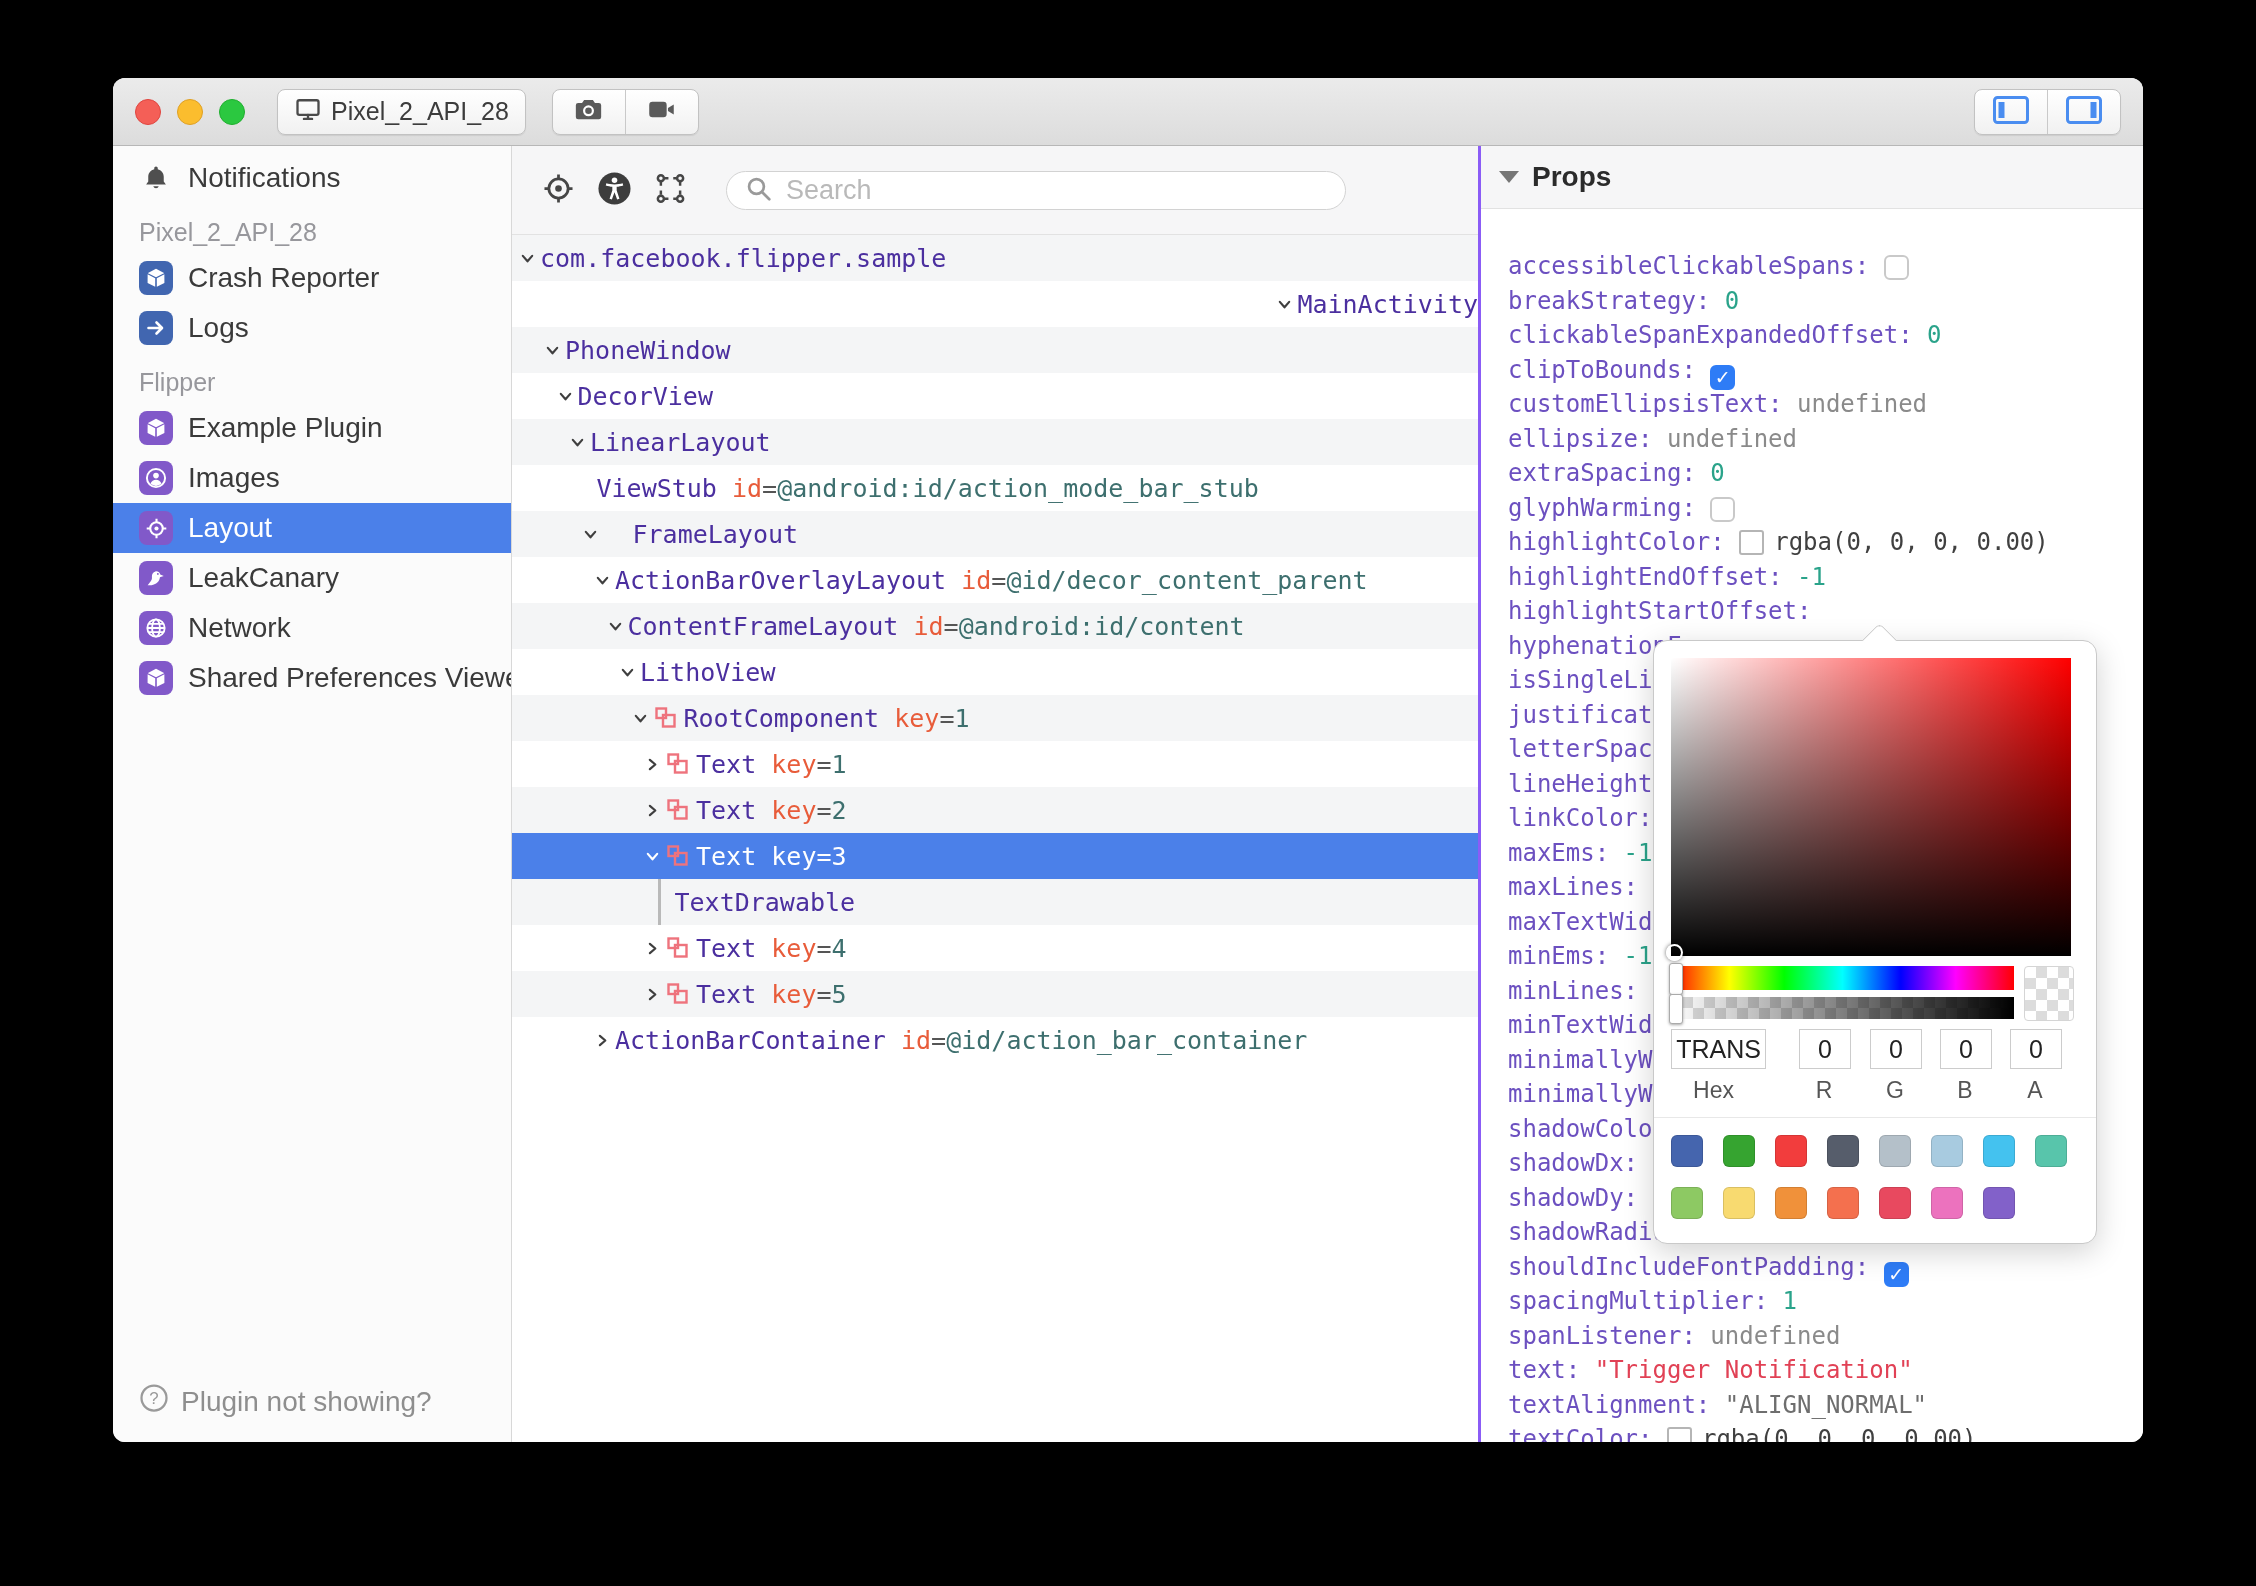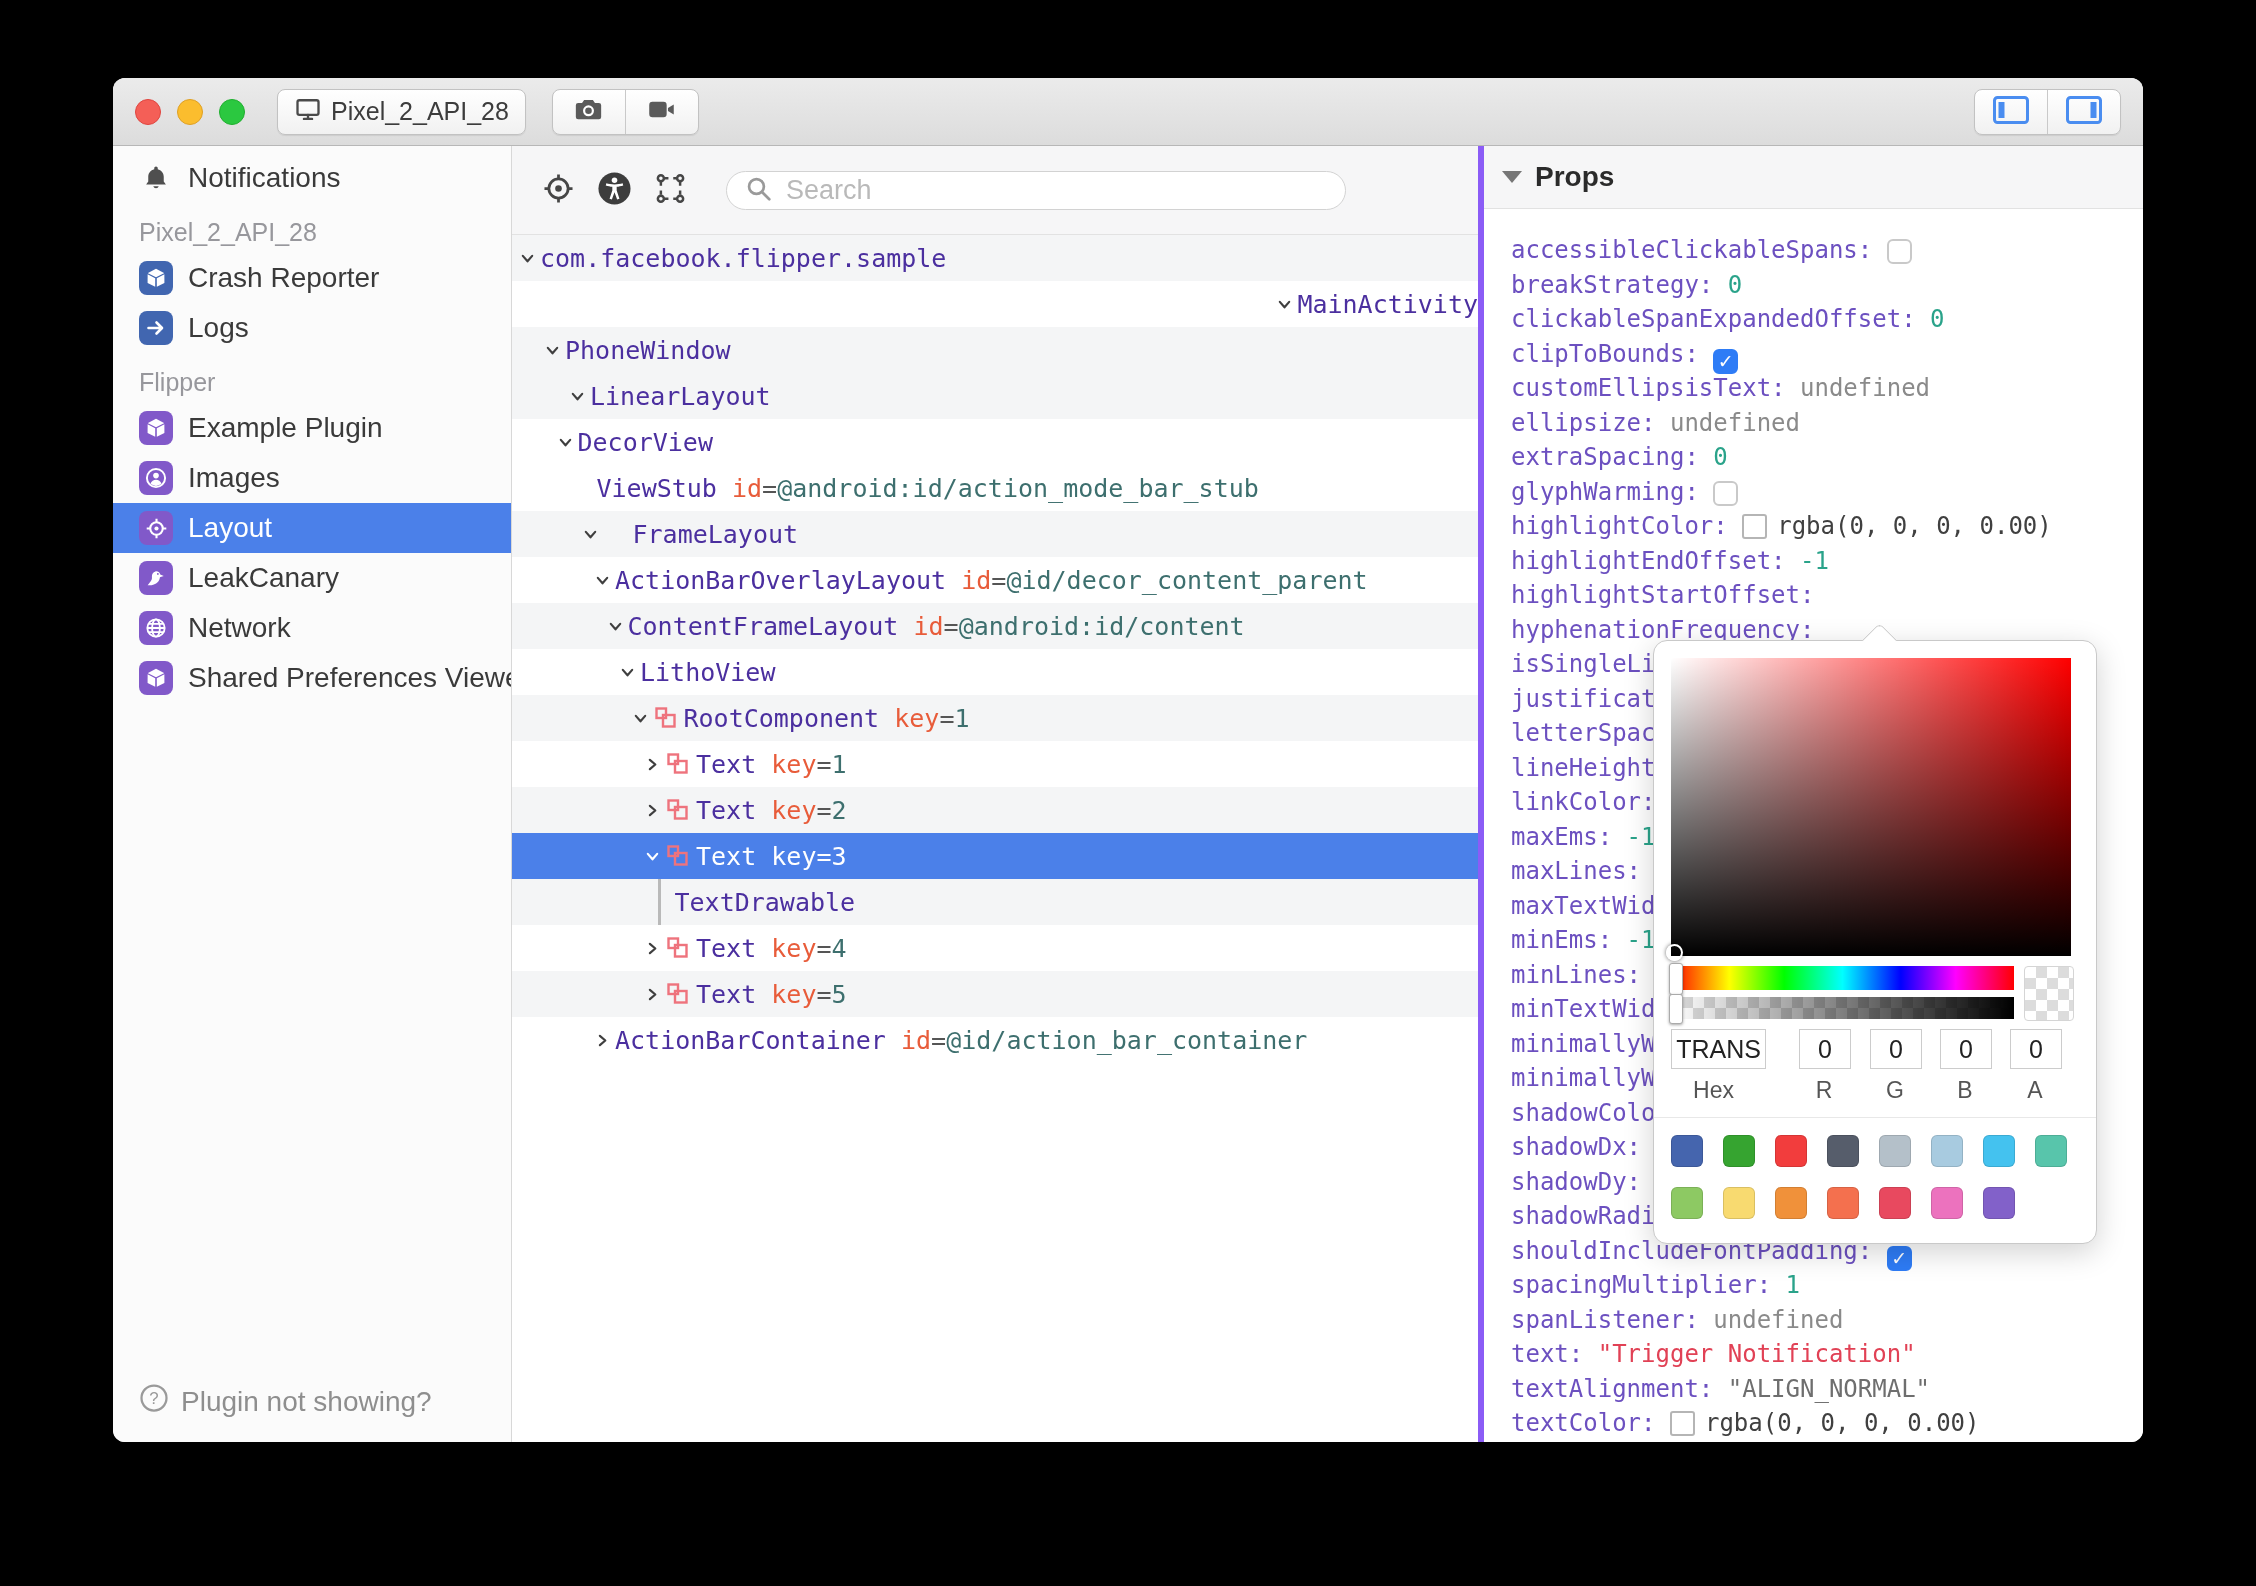--- a/index.html
+++ b/index.html
@@ -42,21 +42,21 @@
   .trow.sel span{color:#fff !important;}
   .chev{width:20px;flex:0 0 20px;display:flex;align-items:center;color:#3f3f3f;}
   .spacer{width:14px;flex:0 0 14px;}
   .lithoic{width:31px;flex:0 0 31px;display:flex;align-items:center;}
   .guide{width:3px;height:46px;background:#b9b9b9;margin-right:14px;flex:0 0 3px;}
   .tname{color:#4b2f9f;}
   .tkey{color:#e85c3a;}
   .teq{color:#555;}
   .tval{color:#3d6f6e;}
   
-  .propspane{flex:1;background:#fff;border-left:6px solid #8b5cf6;display:flex;flex-direction:column;min-height:0;position:relative;}
+  .propspane{flex:1;background:#fff;border-left:3px solid #8b5cf6;display:flex;flex-direction:column;min-height:0;position:relative;gap:16px;}
   .propshead{height:62px;flex:0 0 62px;background:#f6f6f7;border-bottom:1px solid #e2e2e2;display:flex;align-items:center;padding-left:18px;gap:13px;}
   .propshead .tri{width:0;height:0;border-left:10px solid transparent;border-right:10px solid transparent;border-top:12px solid #767676;}
   .propshead .ptitle{font-size:28px;font-weight:bold;color:#2b2b2b;}
   .proprows{flex:1;overflow:hidden;padding:24px 0 0 27px;}
   .prow{height:34.5px;line-height:34.5px;font-family:"DejaVu Sans Mono",monospace;font-size:24px;white-space:pre;}
   .pname{color:#6c50c0;}
   .pnum{color:#2aa38a;}
   .pundef{color:#8a8a8a;}
   .pstr{color:#e14155;}
   .penum{color:#6e6e6e;}
@@ -267,26 +267,26 @@
       <div class="treerows" id="tree-rows">
           <div class="trow even" style="padding-left: 8px;"><span class="chev"><svg width="15" height="15" viewBox="0 0 16 16">
                 <path d="M3 5.2l5 5.8 5-5.8" fill="none" stroke="currentColor" stroke-width="2.3" stroke-linecap="round" stroke-linejoin="round"></path>
               </svg></span><span class="tname">com.facebook.flipper.sample</span></div>
           <div class="trow odd" style="padding-left: 20.5px; justify-content: flex-end;"><span class="chev"><svg width="15" height="15" viewBox="0 0 16 16">
                 <path d="M3 5.2l5 5.8 5-5.8" fill="none" stroke="currentColor" stroke-width="2.3" stroke-linecap="round" stroke-linejoin="round"></path>
               </svg></span><span class="tname">MainActivity</span></div>
           <div class="trow even" style="padding-left: 33px;"><span class="chev"><svg width="15" height="15" viewBox="0 0 16 16">
                 <path d="M3 5.2l5 5.8 5-5.8" fill="none" stroke="currentColor" stroke-width="2.3" stroke-linecap="round" stroke-linejoin="round"></path>
               </svg></span><span class="tname">PhoneWindow</span></div>
+          <div class="trow odd" style="padding-left: 45.5px;"><span class="chev"><svg width="15" height="15" viewBox="0 0 16 16">
+                <path d="M3 5.2l5 5.8 5-5.8" fill="none" stroke="currentColor" stroke-width="2.3" stroke-linecap="round" stroke-linejoin="round"></path>
+              </svg></span><span class="tname">DecorView</span></div>
           <div class="trow even" style="padding-left: 58px;"><span class="chev"><svg width="15" height="15" viewBox="0 0 16 16">
                 <path d="M3 5.2l5 5.8 5-5.8" fill="none" stroke="currentColor" stroke-width="2.3" stroke-linecap="round" stroke-linejoin="round"></path>
               </svg></span><span class="tname">LinearLayout</span></div>
-          <div class="trow odd" style="padding-left: 45.5px;"><span class="chev"><svg width="15" height="15" viewBox="0 0 16 16">
-                <path d="M3 5.2l5 5.8 5-5.8" fill="none" stroke="currentColor" stroke-width="2.3" stroke-linecap="round" stroke-linejoin="round"></path>
-              </svg></span><span class="tname">DecorView</span></div>
           <div class="trow odd" style="padding-left: 70.5px;"><span class="spacer"></span><span class="tname">ViewStub</span><span class="tname"> </span><span class="tkey">id</span><span class="teq">=</span><span class="tval">@android:id/action_mode_bar_stub</span></div>
           <div class="trow even" style="padding-left: 70.5px; gap: 30px;"><span class="chev"><svg width="15" height="15" viewBox="0 0 16 16">
                 <path d="M3 5.2l5 5.8 5-5.8" fill="none" stroke="currentColor" stroke-width="2.3" stroke-linecap="round" stroke-linejoin="round"></path>
               </svg></span><span class="tname">FrameLayout</span></div>
           <div class="trow odd" style="padding-left: 83px;"><span class="chev"><svg width="15" height="15" viewBox="0 0 16 16">
                 <path d="M3 5.2l5 5.8 5-5.8" fill="none" stroke="currentColor" stroke-width="2.3" stroke-linecap="round" stroke-linejoin="round"></path>
               </svg></span><span class="tname">ActionBarOverlayLayout</span><span class="tname"> </span><span class="tkey">id</span><span class="teq">=</span><span class="tval">@id/decor_content_parent</span></div>
           <div class="trow even" style="padding-left: 95.5px;"><span class="chev"><svg width="15" height="15" viewBox="0 0 16 16">
                 <path d="M3 5.2l5 5.8 5-5.8" fill="none" stroke="currentColor" stroke-width="2.3" stroke-linecap="round" stroke-linejoin="round"></path>
               </svg></span><span class="tname">ContentFrameLayout</span><span class="tname"> </span><span class="tkey">id</span><span class="teq">=</span><span class="tval">@android:id/content</span></div>

